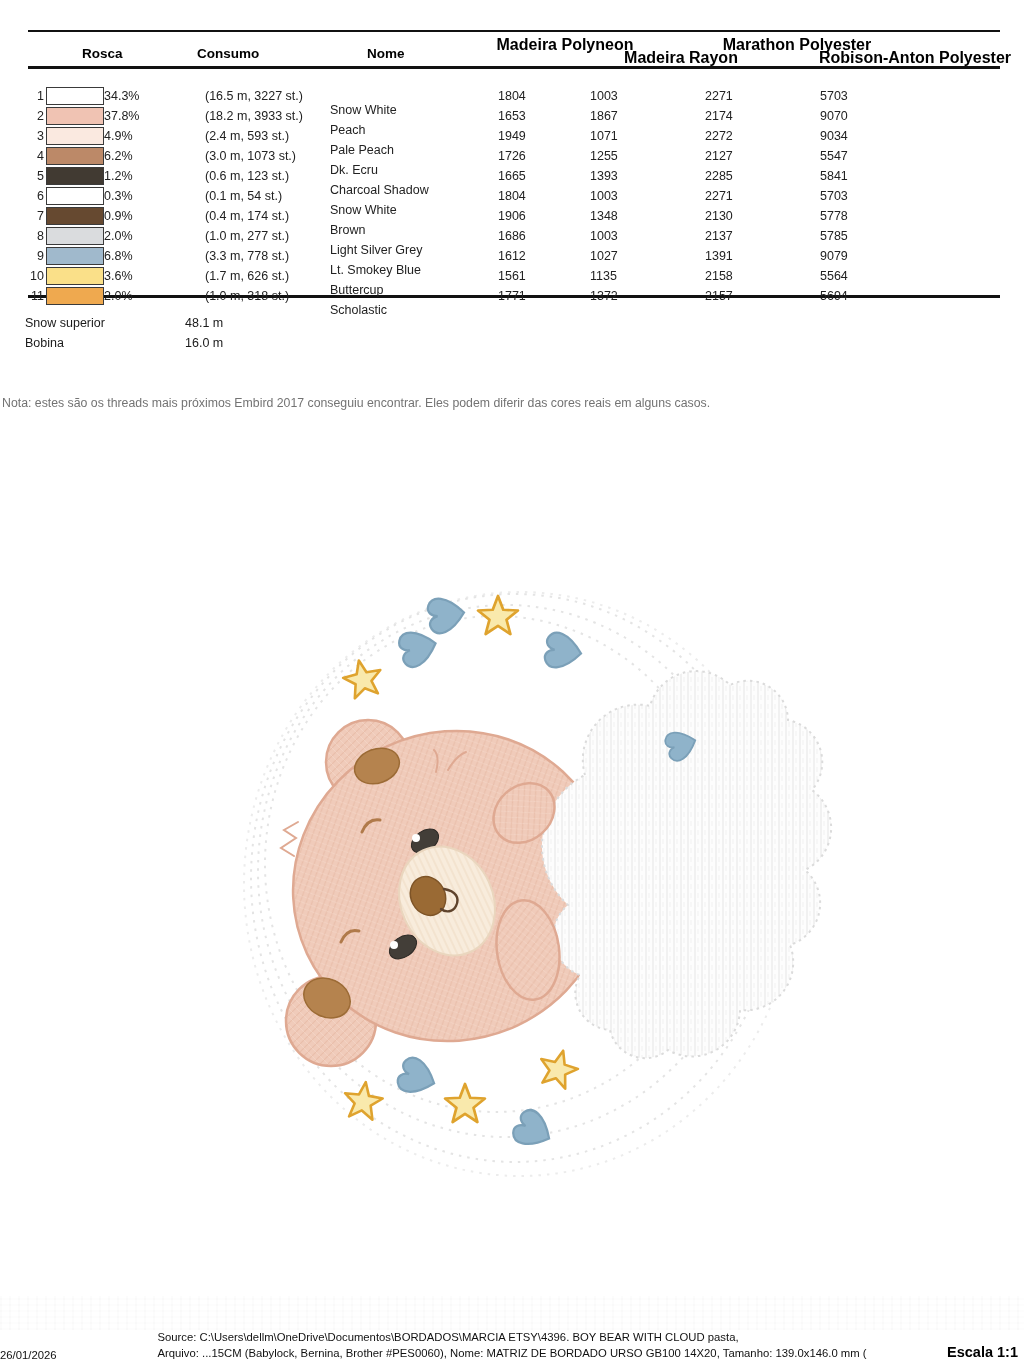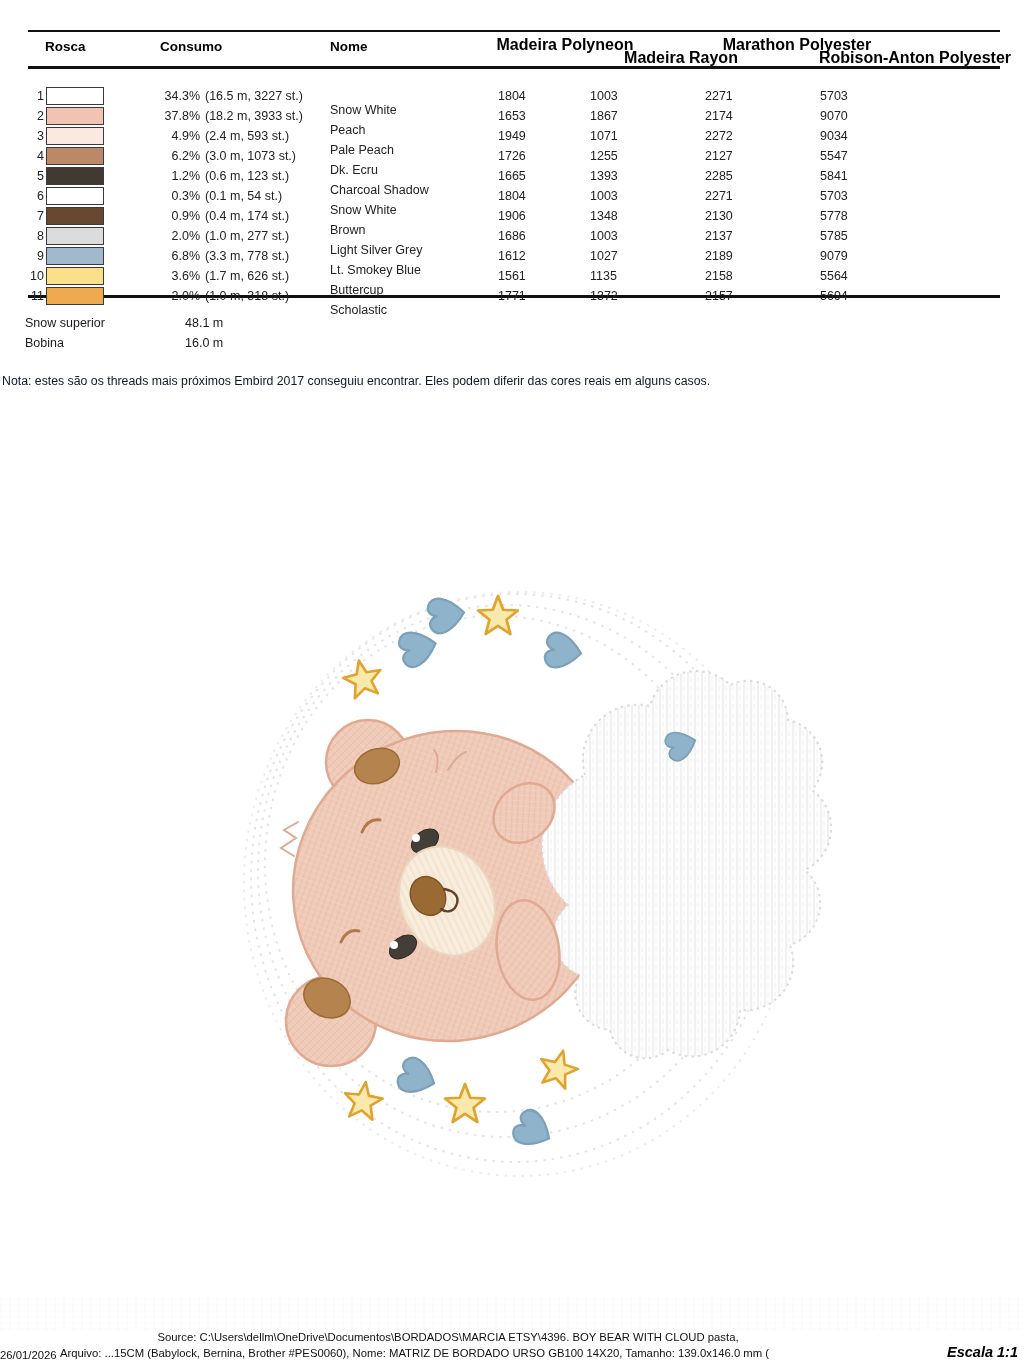--- a/index.html
+++ b/index.html
@@ -2,40 +2,40 @@
 <html style="--ring_color: #E4E4E4; --bear_body: #F0CBBA; --bear_outline: #DFA992; --inner_ear: #B5834E; --muzzle: #F8ECDC; --muzzle_outline: #EAD6BE; --nose: #9A6A34; --eye: #433E38; --cloud_fill: #FDFDFD; --cloud_outline: #DBDBDB; --heart_fill: #8FB3CA; --heart_outline: #7BA0B8; --star_fill: #F9E9AC; --star_outline: #DFA32E;"><head>
 <meta charset="utf-8">
 <style>
   html,body{margin:0;padding:0;background:#fff;}
   body{width:1024px;height:1370px;position:relative;font-family:"Liberation Sans",sans-serif;color:#1a1a1a;overflow:hidden;}
   #page{position:absolute;inset:0;background:#fff;}
 
   
   #thread-table{position:absolute;left:28px;top:30px;width:972px;border-top:2px solid #111;}
   .t-header{position:relative;height:34px;border-bottom:3px solid #111;}
-  .h-big{position:absolute;top:7px;font-size:13.5px;font-weight:bold;color:#000;}
+  .h-big{position:absolute;top:14px;font-size:13.5px;font-weight:bold;color:#000;margin-left:37px;}
   .h-sub{position:absolute;font-size:16px;font-weight:bold;color:#000;transform:translateX(-50%);white-space:nowrap;}
   .h-sub.hi{top:4px;}
   .h-sub.lo{top:17px;}
   #t-rows{padding-top:6px;padding-bottom:0;border-bottom:3px solid #111;}
   .t-row{display:grid;grid-template-columns:16px 60px 96px 130px 168px 92px 115px 115px 117px;height:20px;align-items:center;font-size:12.5px;color:#222;}
   .c{white-space:nowrap;}
   .c.num{text-align:right;}
   .c.swatch{padding-left:2px;}
   .swatch-box{display:block;width:56px;height:16px;border:1px solid #3a3a3a;}
-  .c.pct{text-align:right;}
+  .c.pct{}
   .c.detail{padding-left:5px;}
   .c.nome{padding-left:0;margin-top:28px;}
   .c.n1,.c.n2,.c.n3,.c.n4{}
 
   
   #summary{position:absolute;left:25px;top:313px;font-size:12.5px;}
   .sum-row{display:flex;height:20px;align-items:center;}
   .sum-label{width:160px;}
-  #note{position:absolute;left:2px;top:374px;font-size:12.3px;color:#0f172a;}
+  #note{position:absolute;left:2px;top:396px;font-size:12.3px;color:#737373;}
 
   
   #design-svg{position:absolute;left:0;top:0;width:1024px;height:1370px;}
   .ring{fill:none;stroke:var(--ring_color,#E4E4E4);stroke-width:2;stroke-dasharray:2.5 6;}
   .ring.outer{stroke:#ECECEC;}
   .bearfill{fill:url(#beartex);stroke:var(--bear_outline,#DFA992);stroke-width:2.5;}
   .innerear{fill:var(--inner_ear,#B5834E);stroke:#9C6B35;stroke-width:1.5;}
   .muzzlefill{fill:url(#muzztex);stroke:var(--muzzle_outline,#EAD6BE);stroke-width:2;}
   .nosefill{fill:var(--nose,#9A6A34);stroke:#7E5427;stroke-width:1.5;}
   .mouth{fill:none;stroke:#5F432C;stroke-width:2.4;stroke-linecap:round;}
@@ -47,23 +47,23 @@
   .star-use{fill:var(--star_fill,#F9E9AC);stroke:var(--star_outline,#DFA32E);stroke-width:2.6;stroke-linejoin:round;}
   .heart-use{fill:var(--heart_fill,#8FB3CA);stroke:var(--heart_outline,#7BA0B8);stroke-width:1.6;}
 
   
   .watermark{position:absolute;left:0;top:1296px;width:1024px;height:34px;
     background:
       repeating-linear-gradient(90deg, rgba(0,0,0,0.028) 0 2px, transparent 2px 9px),
       repeating-linear-gradient(0deg, rgba(0,0,0,0.018) 0 2px, transparent 2px 6px);
     opacity:.55;}
   .f-line1{position:absolute;left:0;top:1331px;width:896px;text-align:center;font-size:11.3px;color:#111;}
-  .f-line2{position:absolute;left:60px;top:1347px;width:904px;font-size:11.3px;color:#111;white-space:nowrap;}
+  .f-line2{position:absolute;left:60px;top:1347px;width:904px;text-align:center;font-size:11.3px;color:#111;white-space:nowrap;}
   .f-date{position:absolute;left:0px;top:1349px;font-size:11.3px;color:#111;}
-  .f-scale{position:absolute;right:6px;top:1344px;font-size:14.5px;font-weight:bold;color:#000;font-style:italic;}
+  .f-scale{position:absolute;right:6px;top:1344px;font-size:14.5px;font-weight:bold;color:#000;}
 </style>
 </head>
 <body>
 
 <div id="page">
 
   <div id="thread-table">
     <div class="t-header">
       <span class="h-big" style="left:17px">Rosca</span>
       <span class="h-big" style="left:132px">Consumo</span>
@@ -181,21 +181,21 @@
         <div class="t-row">
       <span class="c num">9</span>
       <span class="c swatch">
             <span class="swatch-box" style="background: rgb(160, 185, 204);"></span>
           </span>
       <span class="c pct">6.8%</span>
       <span class="c detail">(3.3 m, 778 st.)</span>
       <span class="c nome">Lt. Smokey Blue</span>
       <span class="c n1">1612</span>
       <span class="c n2">1027</span>
-      <span class="c n3">2189</span>
+      <span class="c n3">1391</span>
       <span class="c n4">9079</span>
     </div>
         <div class="t-row">
       <span class="c num">10</span>
       <span class="c swatch">
             <span class="swatch-box" style="background: rgb(250, 224, 137);"></span>
           </span>
       <span class="c pct">3.6%</span>
       <span class="c detail">(1.7 m, 626 st.)</span>
       <span class="c nome">Buttercup</span>

